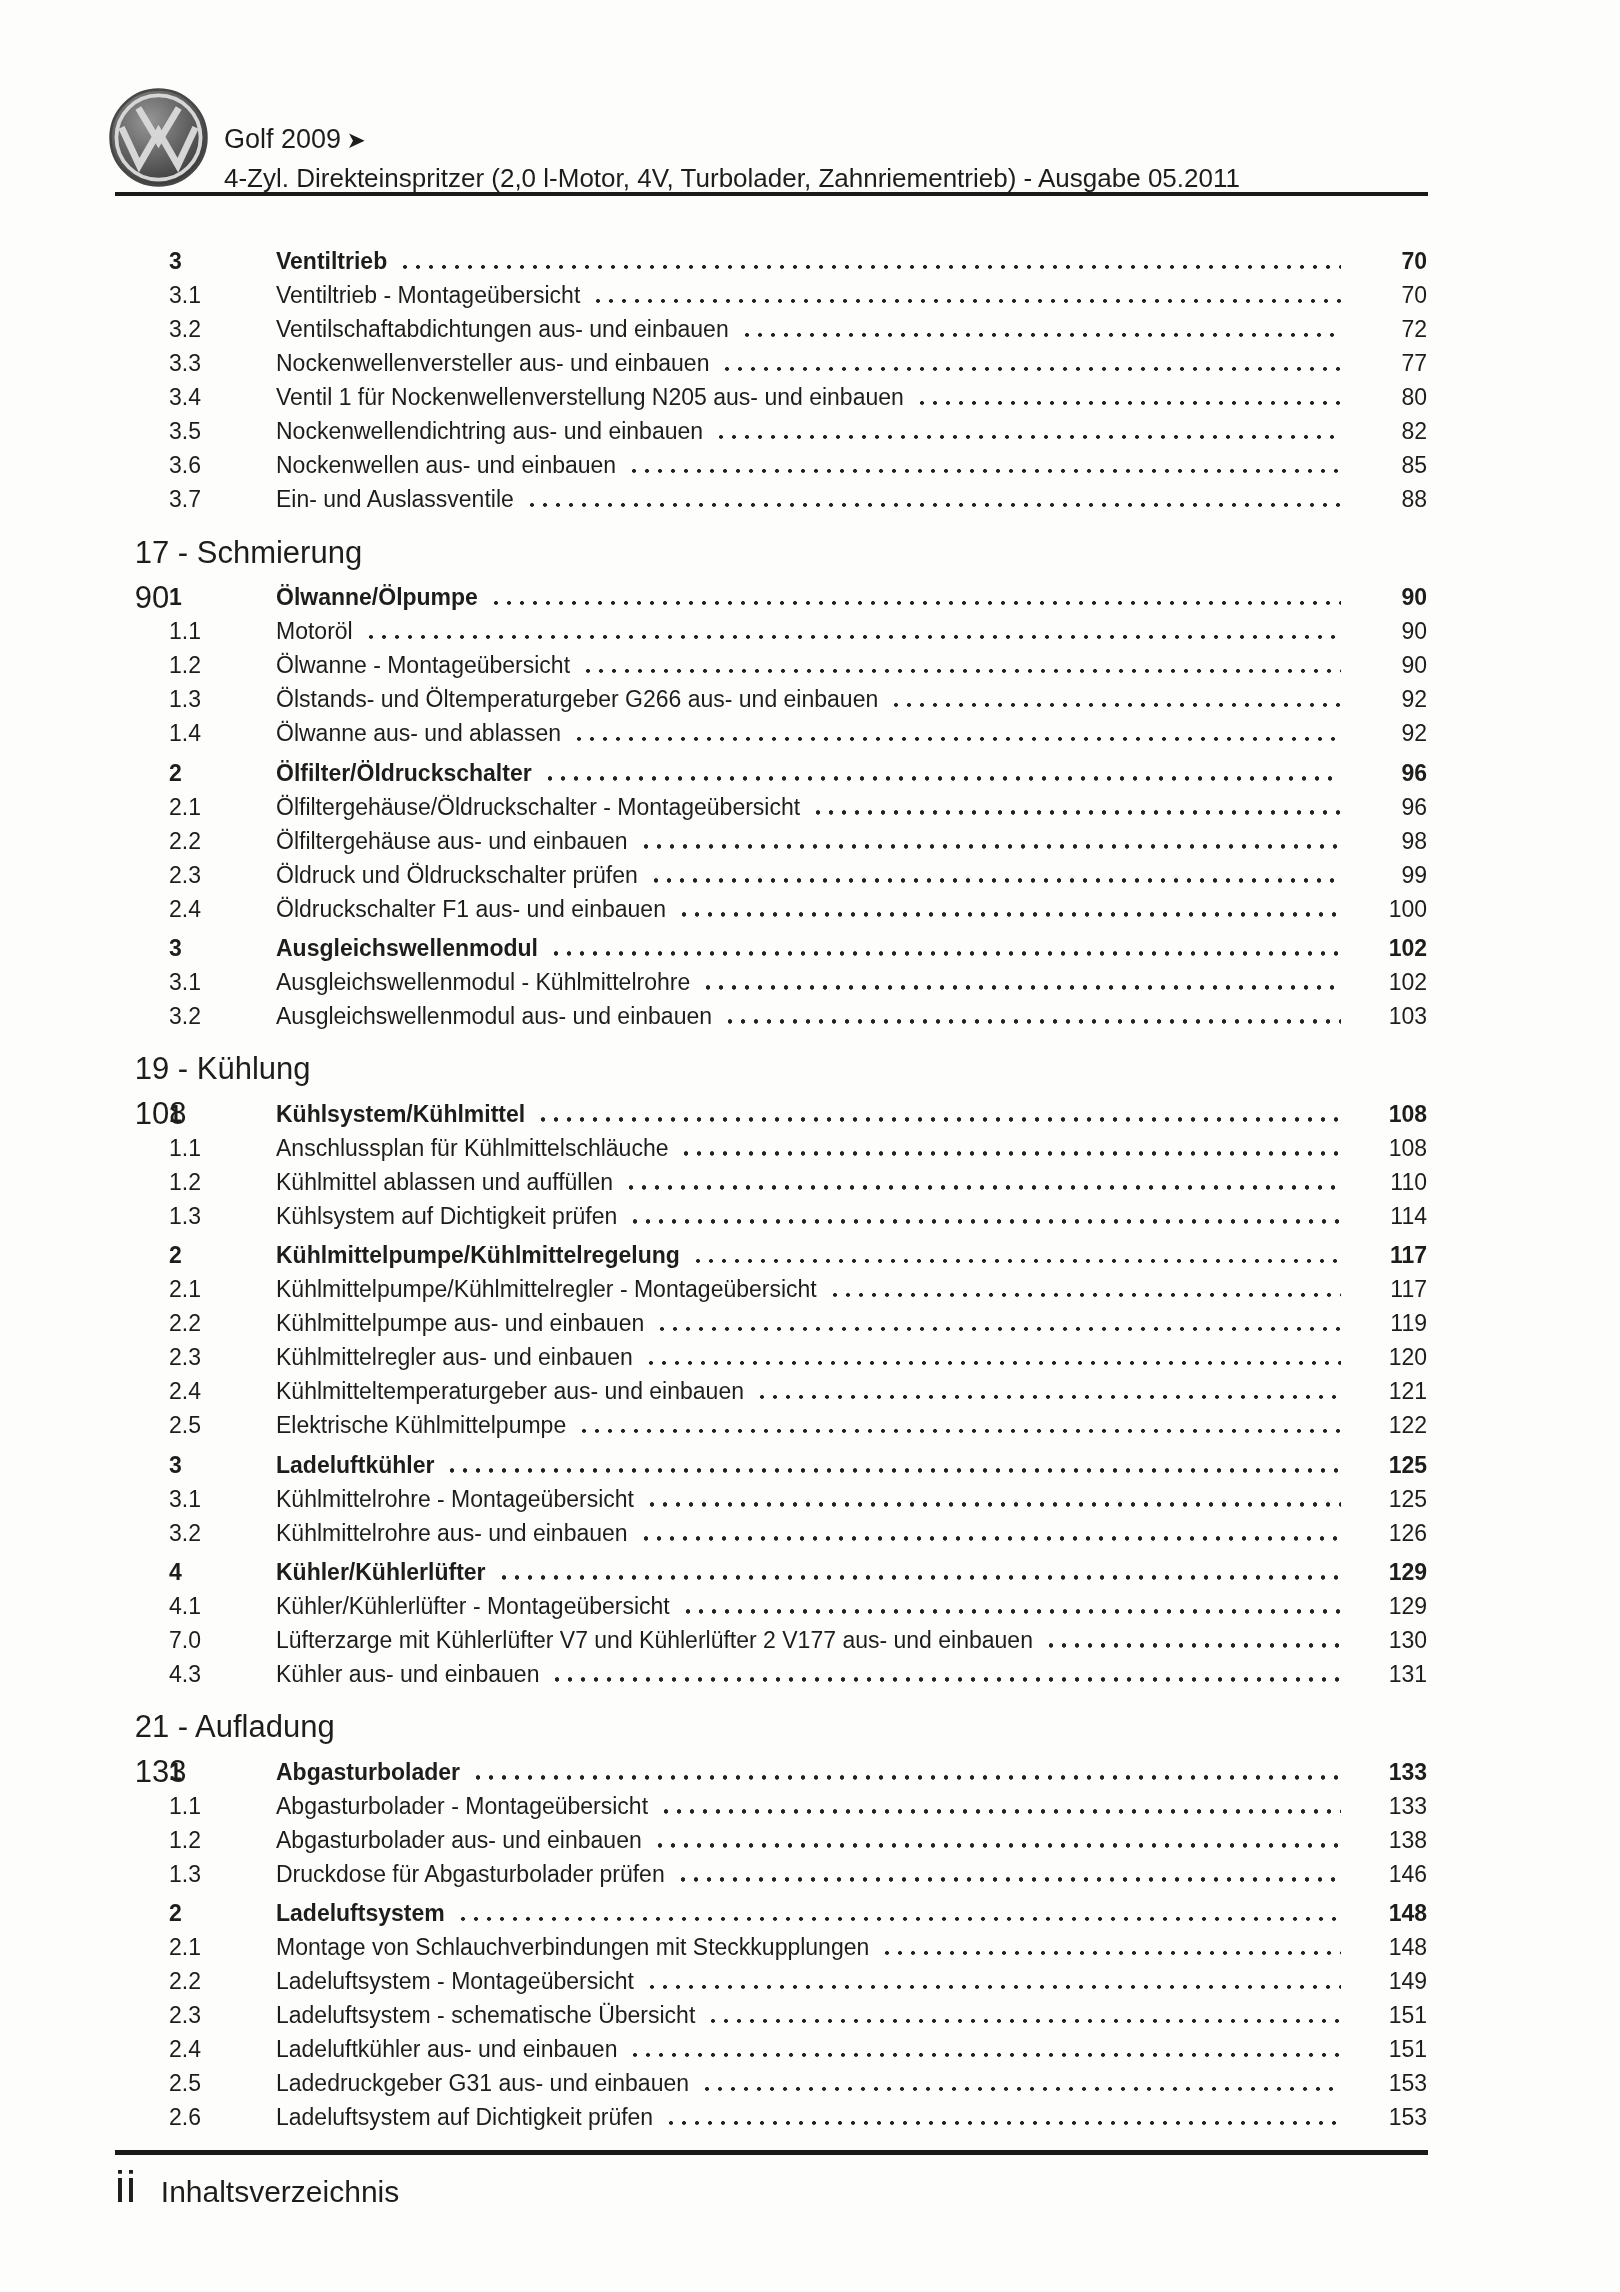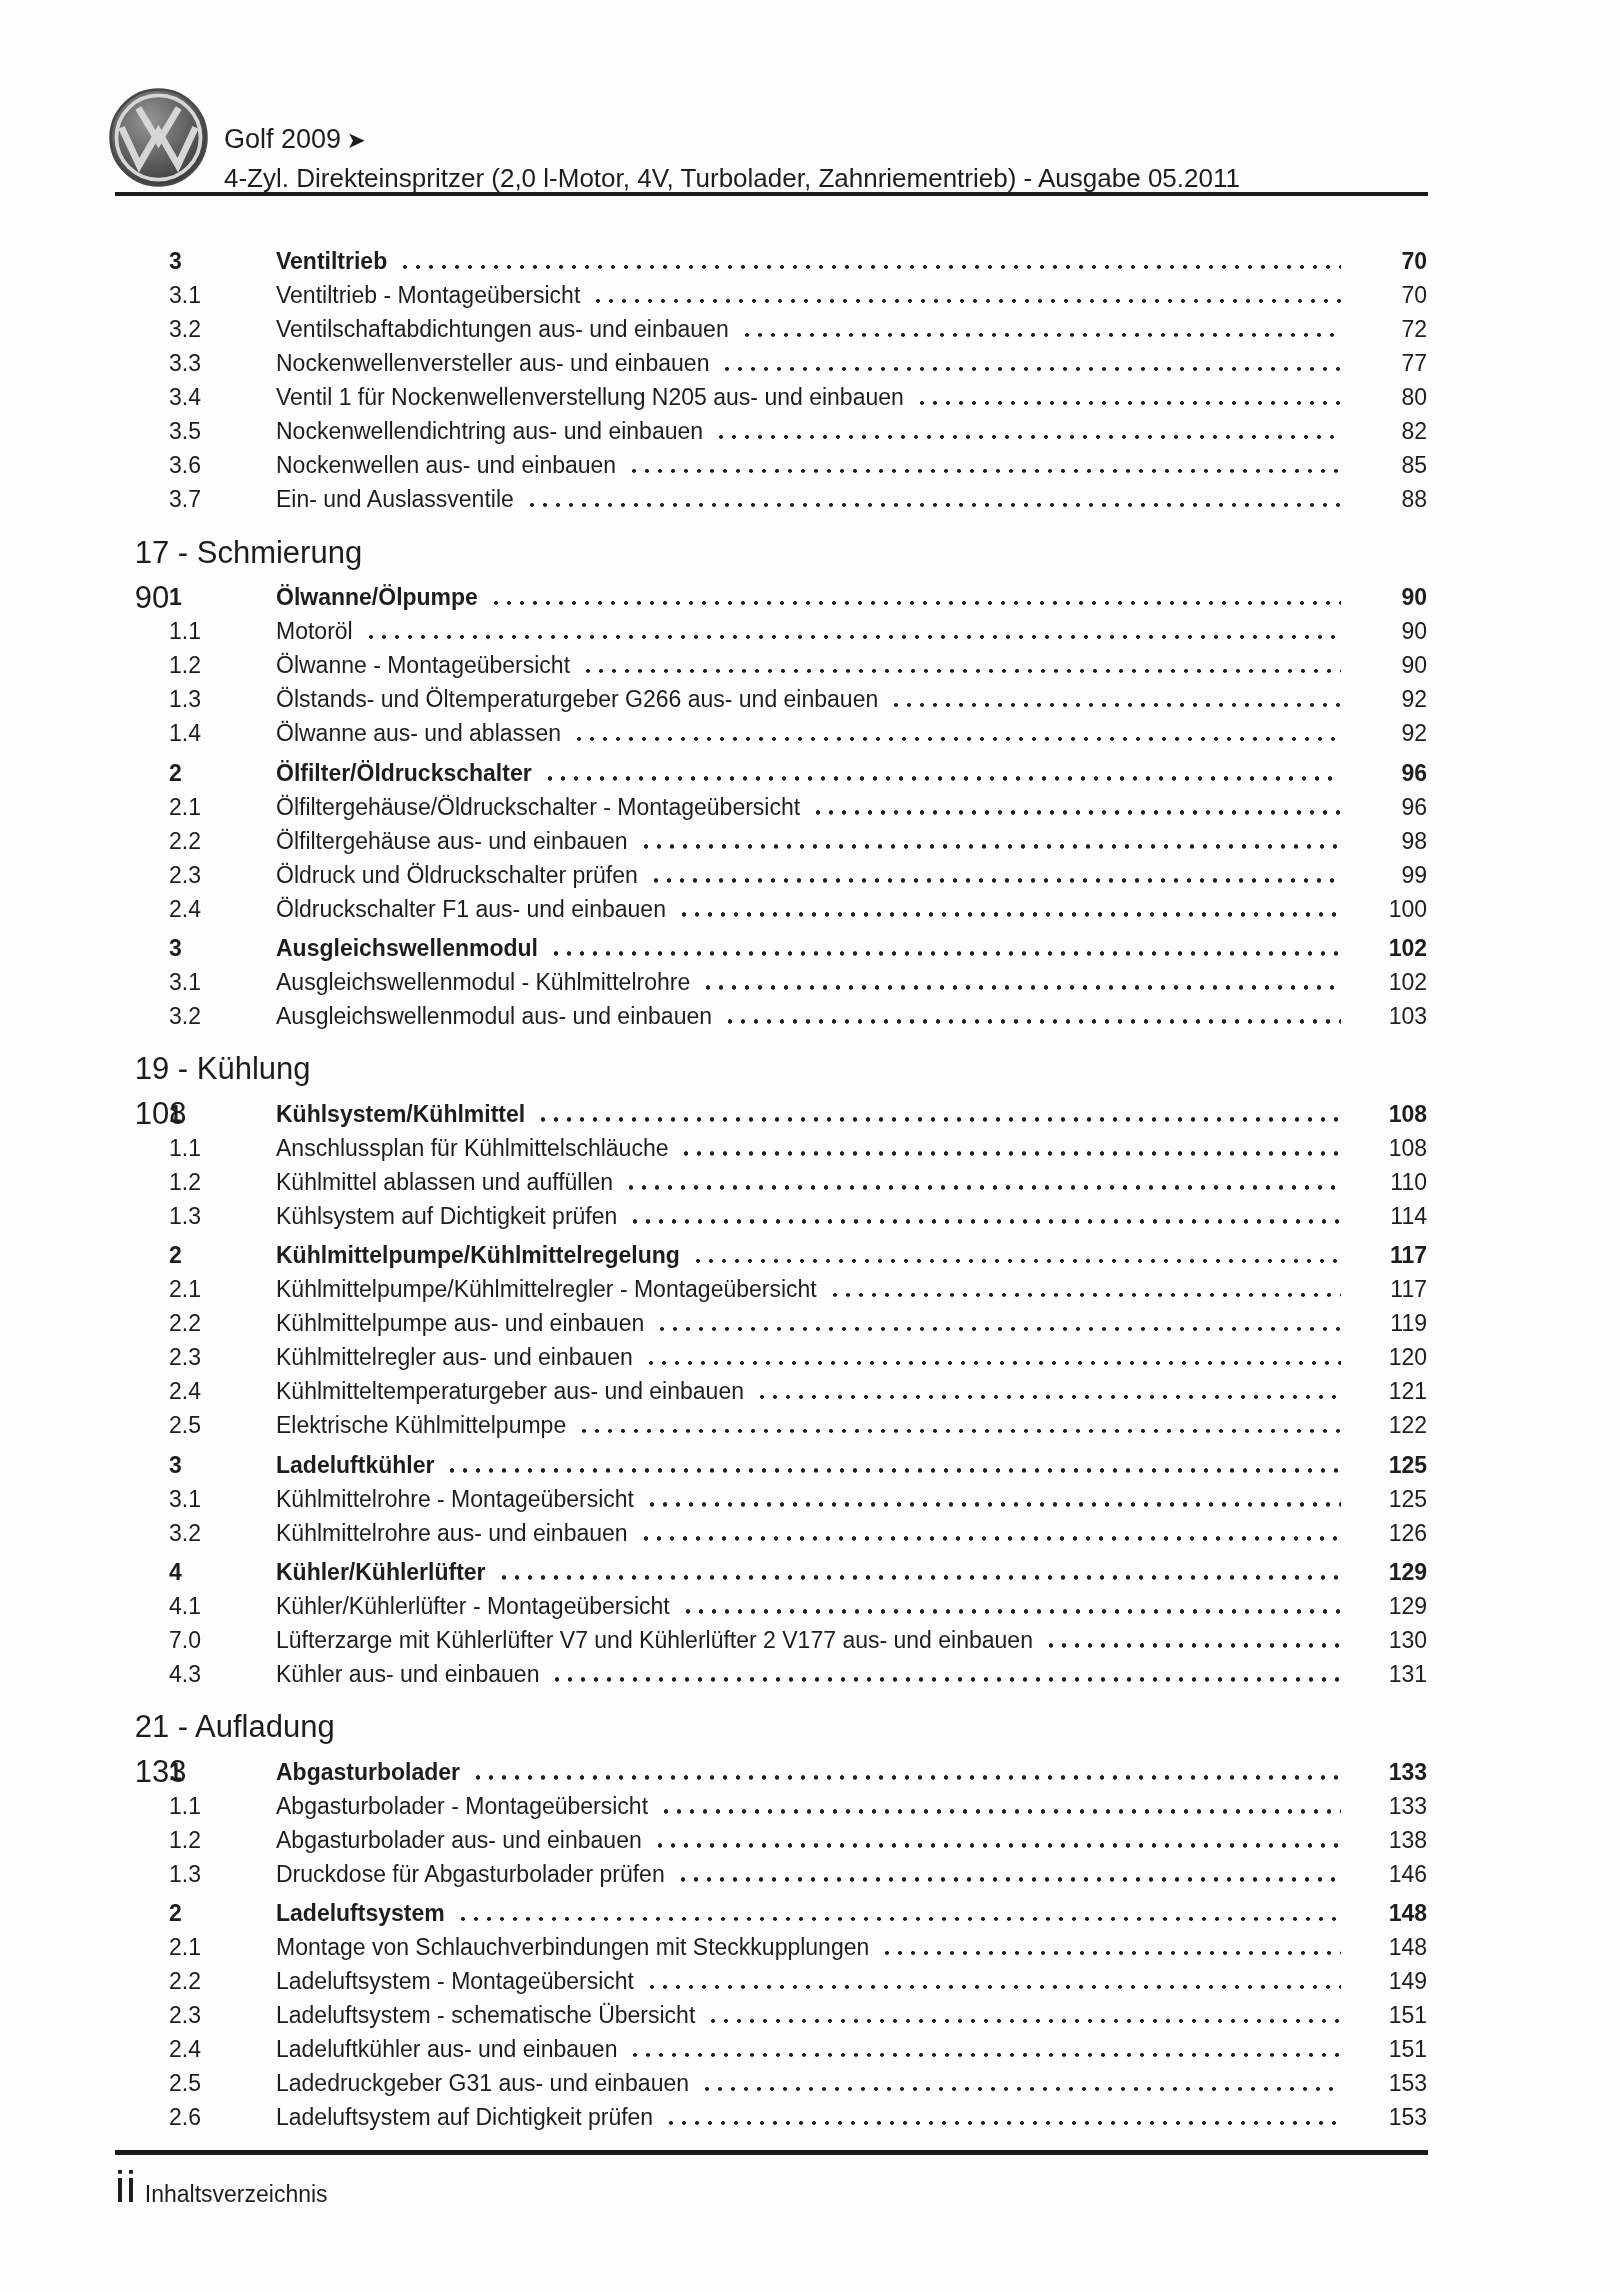--- a/index.html
+++ b/index.html
@@ -44,23 +44,23 @@
   }
   .chapter-row .leader{
     height:5.4px;margin:0 9px 0 19.7px;
     background-image:radial-gradient(circle at 2.3px 2.7px, #222 2.1px, rgba(0,0,0,0) 2.9px);
     background-size:15px 5.4px;
   }
   .chapter-row .page-num{flex:0 0 82px;}
   
   .footer{position:absolute;left:115px;top:2150px;width:1313px;}
   .footer-rule{height:4.5px;background:#1a1a1a;}
-  .footer-line{display:flex;align-items:baseline;gap:8px;margin-top:7.2px;}
+  .footer-line{display:flex;align-items:baseline;gap:24px;margin-top:7.2px;}
   .roman{font-size:45px;line-height:50px;letter-spacing:0.9px;}
-  .footer-label{font-size:23px;}
+  .footer-label{font-size:30px;}
 </style>
 </head>
 <body>
 
 <div class="page">
 
   <div class="logo">
     <svg viewBox="0 0 120 120" width="101" height="101" aria-hidden="true">
       <defs>
         <radialGradient id="vwg" cx="40%" cy="33%" r="78%">

